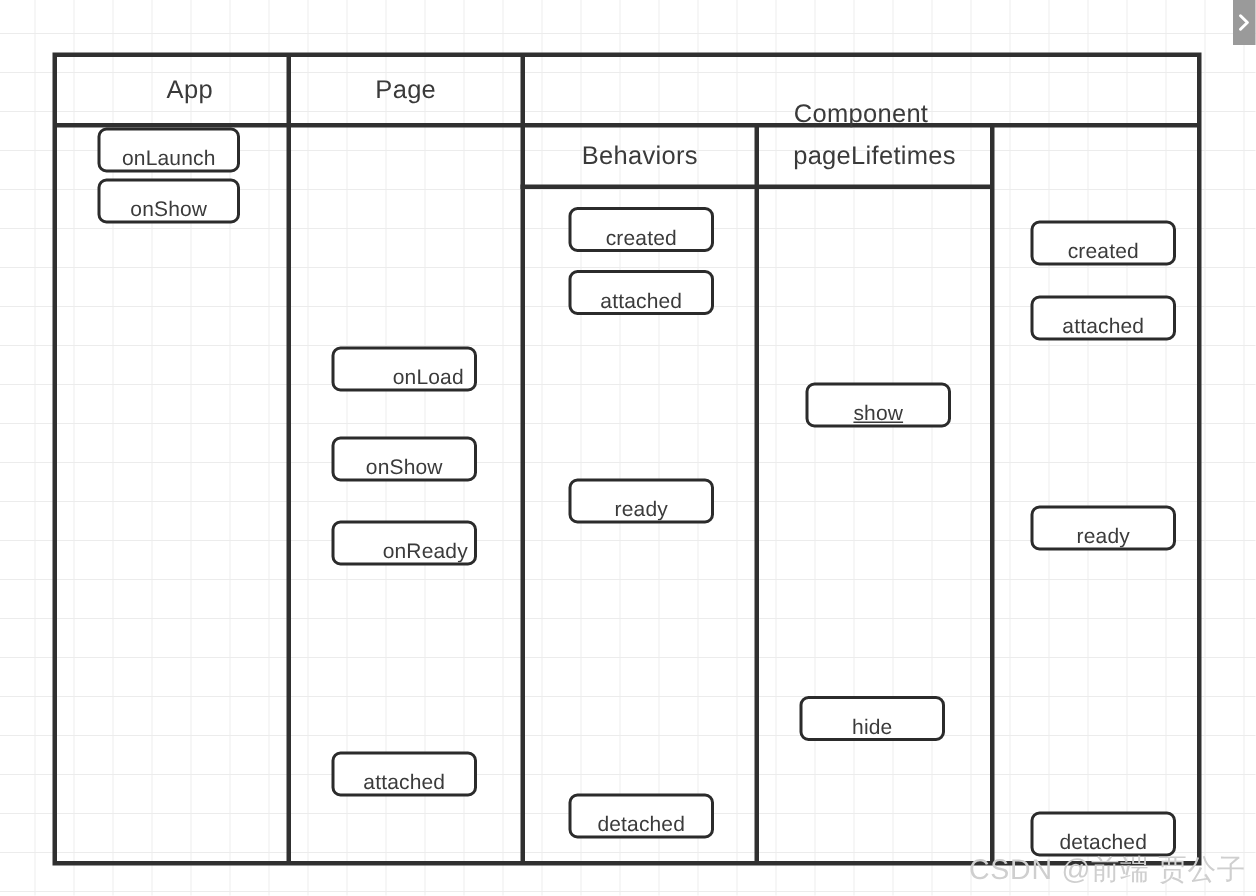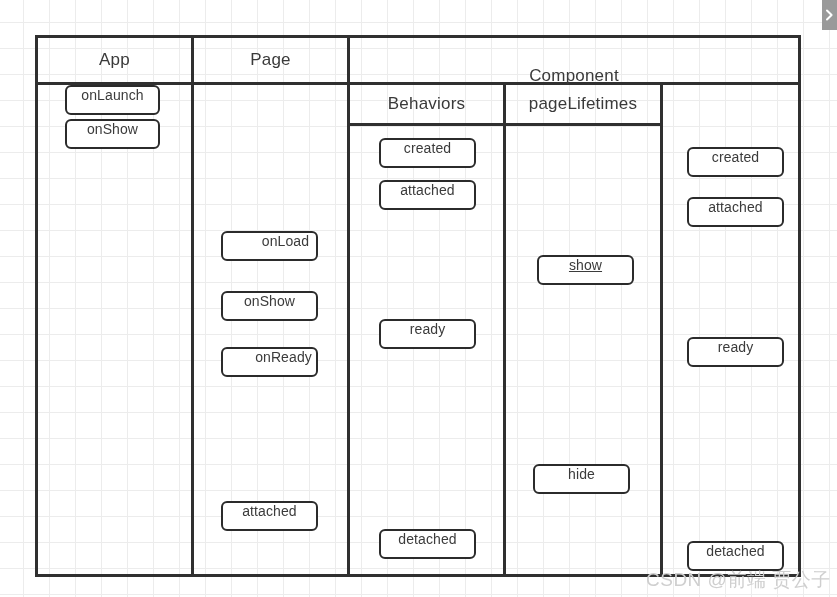--- a/index.html
+++ b/index.html
@@ -61,21 +61,21 @@
 
   
   .node {
     position: absolute;
     box-sizing: border-box;
     height: 30px;
     border: 2.2px solid #2b2b2b;
     border-radius: 6px;
     background: #ffffff;
     display: flex;
-    align-items: flex-start;
+    align-items: flex-end;
     justify-content: center;
     font-size: 14px;
     color: #3b3b3b;
     letter-spacing: 0.1px;
   }
 
   
   .watermark {
     position: absolute;
     font-size: 19px;
@@ -115,21 +115,21 @@
   <div class="table">
 
     <div class="vline" style="left:153px; height:536px;"></div>
     <div class="vline" style="left:309px; height:536px;"></div>
     <div class="vline" style="left:465px; top:44px; height:492px;"></div>
     <div class="vline" style="left:622px; top:44px; height:492px;"></div>
 
     <div class="hline" style="left:0px; top:44px; width:760px;"></div>
     <div class="hline" style="left:309px; top:85px; width:313px;"></div>
 
-    <div class="hdr" style="left:0px; top:0px; width:153px; height:44px;">
+    <div class="hdr" style="left:0px; top:0px; width:153px; height:44px;padding-left:12px;">
       <span>App</span>
     </div>
     <div class="hdr" style="left:156px; top:0px; width:153px; height:44px;">
       <span>Page</span>
     </div>
     <div class="hdr" style="left:312px; top:16px; width:448px; height:44px;text-align:right;">
       <span>Component</span>
     </div>
     <div class="hdr" style="left:468px; top:47px; width:154px; height:38px;">
       <span>pageLifetimes</span>

